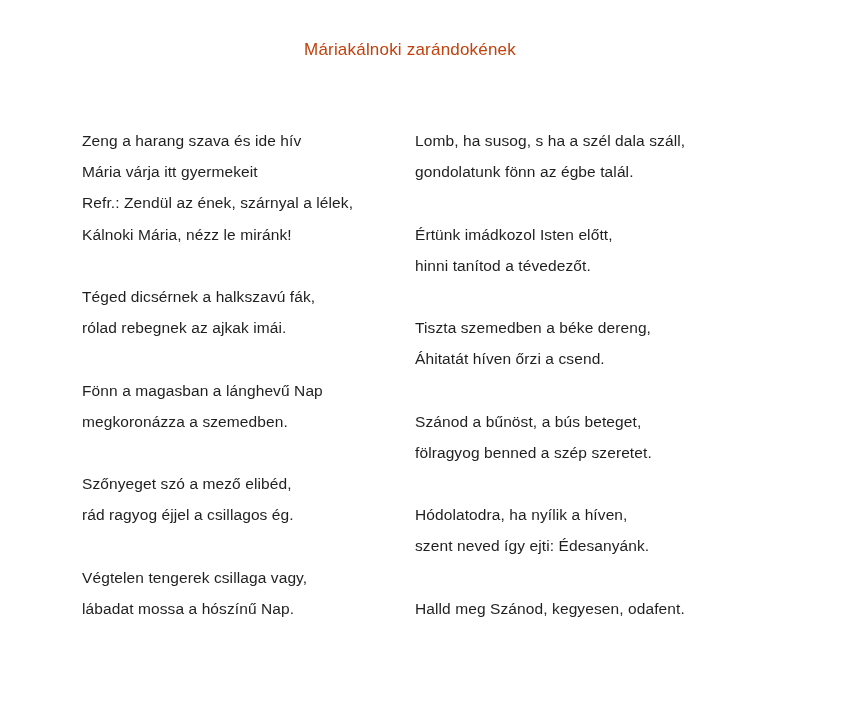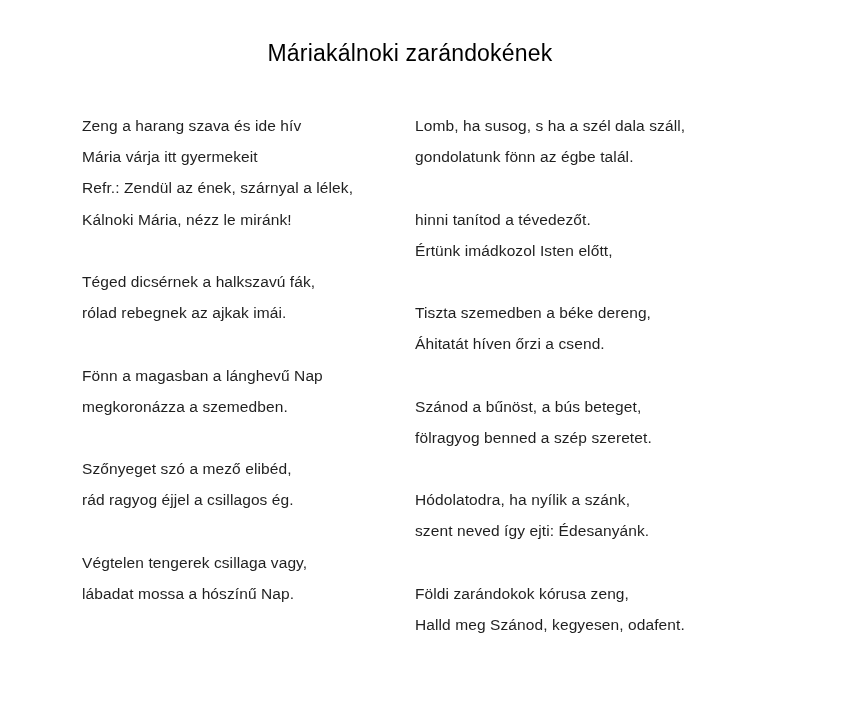--- a/index.html
+++ b/index.html
@@ -16,28 +16,28 @@
     color: #1f1f1f;
     overflow: hidden;
   }
   .doc-title {
     position: absolute;
     left: 82px;
     top: 40px;
     width: 656px;
     margin: 0;
     text-align: center;
-    font-size: 23px;
+    font-size: 17px;
     font-weight: 400;
     letter-spacing: 0.2px;
-    color: #000000;
+    color: #c2410c;
   }
   .poem-column {
     position: absolute;
-    top: 110px;
+    top: 125px;
   }
   .poem-column.left  { left: 82px;  width: 330px; }
   .poem-column.right { left: 415px; width: 340px; }
   .stanza {
     margin: 0 0 31.2px 0;
     padding: 0;
   }
   .poem-line {
     height: 31.2px;
     line-height: 31.2px;
@@ -77,34 +77,33 @@
       <div class="poem-line">lábadat mossa a hószínű Nap.</div>
     </div>
   </div>
 
   <div class="poem-column right">
     <div class="stanza">
       <div class="poem-line">Lomb, ha susog, s ha a szél dala száll,</div>
       <div class="poem-line">gondolatunk fönn az égbe talál.</div>
     </div>
     <div class="stanza">
+      <div class="poem-line">Értünk imádkozol Isten előtt,</div>
       <div class="poem-line">hinni tanítod a tévedezőt.</div>
-      <div class="poem-line">Értünk imádkozol Isten előtt,</div>
     </div>
     <div class="stanza">
       <div class="poem-line">Tiszta szemedben a béke dereng,</div>
       <div class="poem-line">Áhitatát híven őrzi a csend.</div>
     </div>
     <div class="stanza">
       <div class="poem-line">Szánod a bűnöst, a bús beteget,</div>
       <div class="poem-line">fölragyog benned a szép szeretet.</div>
     </div>
     <div class="stanza">
-      <div class="poem-line">Hódolatodra, ha nyílik a szánk,</div>
+      <div class="poem-line">Hódolatodra, ha nyílik a híven,</div>
       <div class="poem-line">szent neved így ejti: Édesanyánk.</div>
     </div>
     <div class="stanza">
-      <div class="poem-line">Földi zarándokok kórusa zeng,</div>
       <div class="poem-line">Halld meg Szánod, kegyesen, odafent.</div>
     </div>
   </div>
 
 </div>
 
 </body></html>

